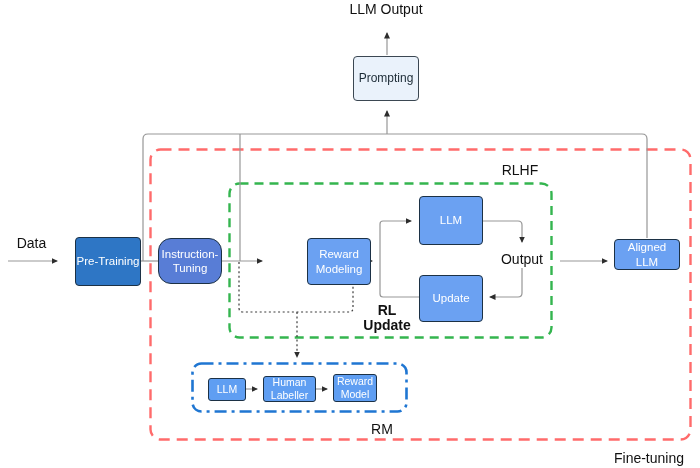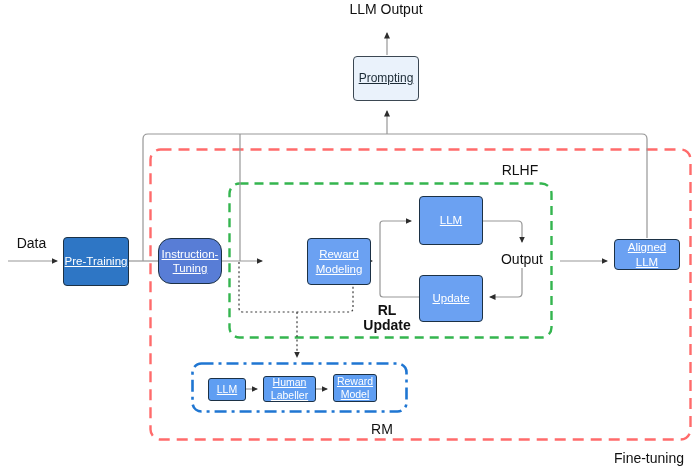--- a/index.html
+++ b/index.html
@@ -10,23 +10,23 @@
   svg.wires{position:absolute;left:0;top:0;width:700px;height:468px;}
   .gray-line{stroke:var(--line-gray);stroke-width:1.2;fill:none;}
   .dotted-line{stroke:var(--dotted-line);stroke-width:1.2;fill:none;stroke-dasharray:2,2.6;}
   .arrowhead{fill:var(--arrow-dark);}
   .red-rect{stroke:var(--red-dashed);stroke-width:2.4;fill:none;stroke-dasharray:11,7;}
   .green-rect{stroke:var(--green-dashed);stroke-width:2.4;fill:none;stroke-dasharray:9,6;}
   .blue-rect{stroke:var(--blue-dashdot);stroke-width:2.6;fill:none;stroke-dasharray:12,5,3,5;}
   .node{
     position:absolute;box-sizing:border-box;display:flex;align-items:center;justify-content:center;
     text-align:center;border-radius:4px;color:#fff;font-size:11.5px;line-height:1.25;
-    border:1.5px solid var(--node-border);padding:1px 2px;text-decoration:underline;
+    border:1.5px solid var(--node-border);padding:1px 2px;
   }
-  .node.dark{background:var(--node-dark-blue);}
+  .node.dark{background:var(--node-dark-blue);margin-left:12px;}
   .node.medium{background:var(--node-medium-blue);}
   .node.light{background:var(--node-light-blue);}
   .node.small{background:var(--node-small-blue);font-size:10.5px;border-radius:3px;}
   .node.prompting{
     background:var(--node-prompting-bg);color:#1c2b36;border-color:var(--prompting-border);
     font-size:12px;
   }
   .nowrap{white-space:nowrap;}
   .lbl{
     position:absolute;color:var(--label-color);font-size:14px;text-align:center;line-height:1.1;

